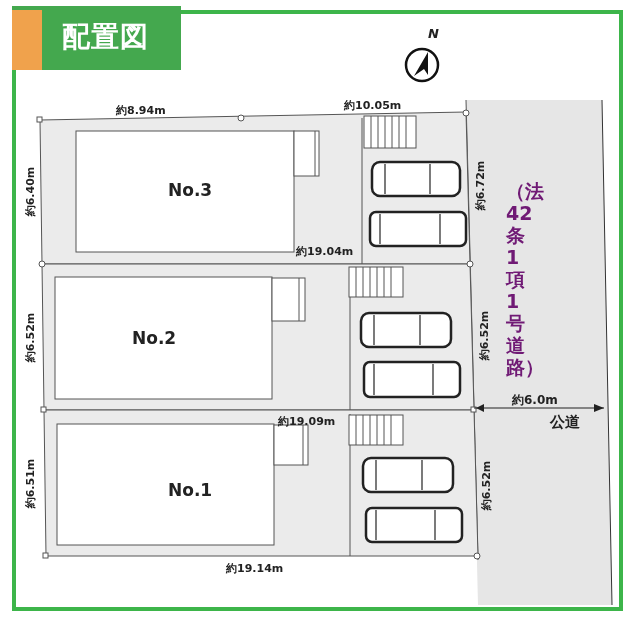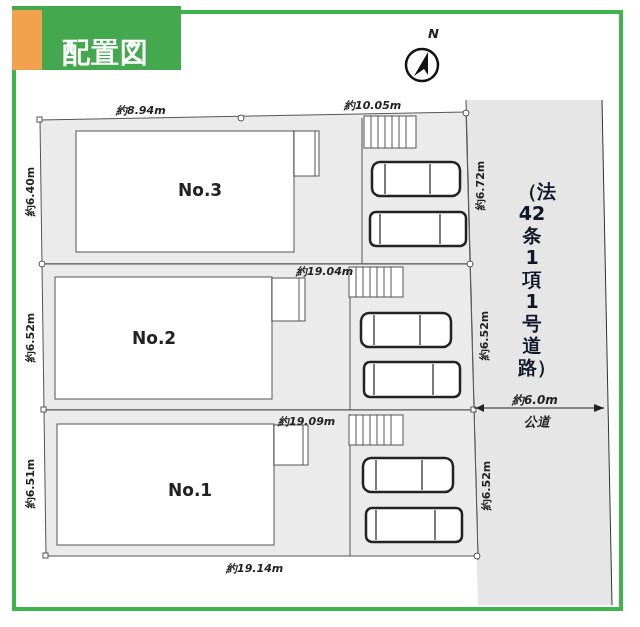--- a/index.html
+++ b/index.html
@@ -1,25 +1,25 @@
 <!DOCTYPE html>
 <html><head>
 <meta charset="utf-8">
 <style>
   html, body { margin:0; padding:0; background:#fff; }
   body { width:640px; height:627px; position:relative; overflow:hidden; font-family:"DejaVu Sans", sans-serif; }
   .frame { position:absolute; left:12px; top:10px; width:611px; height:601px; border:4px solid #3db54a; box-sizing:border-box; }
   .title-box { position:absolute; left:12px; top:6px; width:169px; height:64px; background:#44a84e; }
   .title-accent { position:absolute; left:12px; top:10px; width:30px; height:60px; background:#f0a24c; }
-  .title-text { position:absolute; left:62px; top:18px; font-size:28px; font-weight:bold; color:#fff; letter-spacing:1px;margin-top:16px; }
+  .title-text { position:absolute; left:62px; top:18px; font-size:28px; font-weight:bold; color:#fff; letter-spacing:1px; }
   svg.plan { position:absolute; left:0; top:0; }
-  .lbl { position:absolute; font-size:11px; font-weight:bold; color:#222; white-space:nowrap; font-family:"DejaVu Sans", sans-serif;font-style:italic; }
+  .lbl { position:absolute; font-size:11px; font-weight:bold; color:#222; white-space:nowrap; font-family:"DejaVu Sans", sans-serif; }
   .vlbl { position:absolute; font-size:11px; font-weight:bold; color:#222; white-space:nowrap; transform:rotate(-90deg); transform-origin:center center; }
   .lot-name { position:absolute; font-size:17px; font-weight:bold; color:#222; }
-  .road-text { position:absolute; left:518px; top:180px; width:28px; font-size:19px; font-weight:bold; color:#0f172a; text-align:center; line-height:22px; word-break:break-all; }
+  .road-text { position:absolute; left:506px; top:180px; width:28px; font-size:19px; font-weight:bold; color:#701a75; text-align:left; line-height:22px; word-break:break-all; }
 </style>
 </head>
 <body>
 
 <div class="frame"></div>
 <div class="title-box"></div>
 <div class="title-accent"></div>
 <div class="title-text">配置図</div>
 
 <svg class="plan" width="640" height="627">
@@ -117,31 +117,31 @@
   <line x1="474" y1="408" x2="604" y2="408" stroke="#222" stroke-width="1"></line>
   <polygon points="604,408 594,404 594,412" fill="#222"></polygon>
   <polygon points="476,408 484,404 484,412" fill="#222"></polygon>
 </svg>
 
 <div class="lbl" style="left:428px;top:26px;font-size:13px;font-style:italic">N</div>
 
 <div class="lbl" style="left:116px;top:103px">約8.94m</div>
 <div class="lbl" style="left:344px;top:98px">約10.05m</div>
 
-<div class="lbl" style="left:296px;top:264px">約19.04m</div>
+<div class="lbl" style="left:296px;top:244px">約19.04m</div>
 <div class="lbl" style="left:278px;top:414px">約19.09m</div>
 <div class="lbl" style="left:226px;top:561px">約19.14m</div>
 
 <div class="vlbl" style="left:6px;top:184px">約6.40m</div>
 <div class="vlbl" style="left:6px;top:330px">約6.52m</div>
 <div class="vlbl" style="left:6px;top:476px">約6.51m</div>
 
 <div class="vlbl" style="left:456px;top:178px">約6.72m</div>
 <div class="vlbl" style="left:460px;top:328px">約6.52m</div>
 <div class="vlbl" style="left:462px;top:478px">約6.52m</div>
 
-<div class="lot-name" style="left:178px;top:180px">No.3</div>
+<div class="lot-name" style="left:168px;top:180px">No.3</div>
 <div class="lot-name" style="left:132px;top:328px">No.2</div>
 <div class="lot-name" style="left:168px;top:480px">No.1</div>
 
 <div class="road-text">（法42条1項1号道路）</div>
 <div class="lbl" style="left:512px;top:392px;font-size:12px">約6.0m</div>
-<div class="lbl" style="left:524px;top:413px;font-size:13px">公道</div>
+<div class="lbl" style="left:550px;top:413px;font-size:15px">公道</div>
 
 </body></html>

